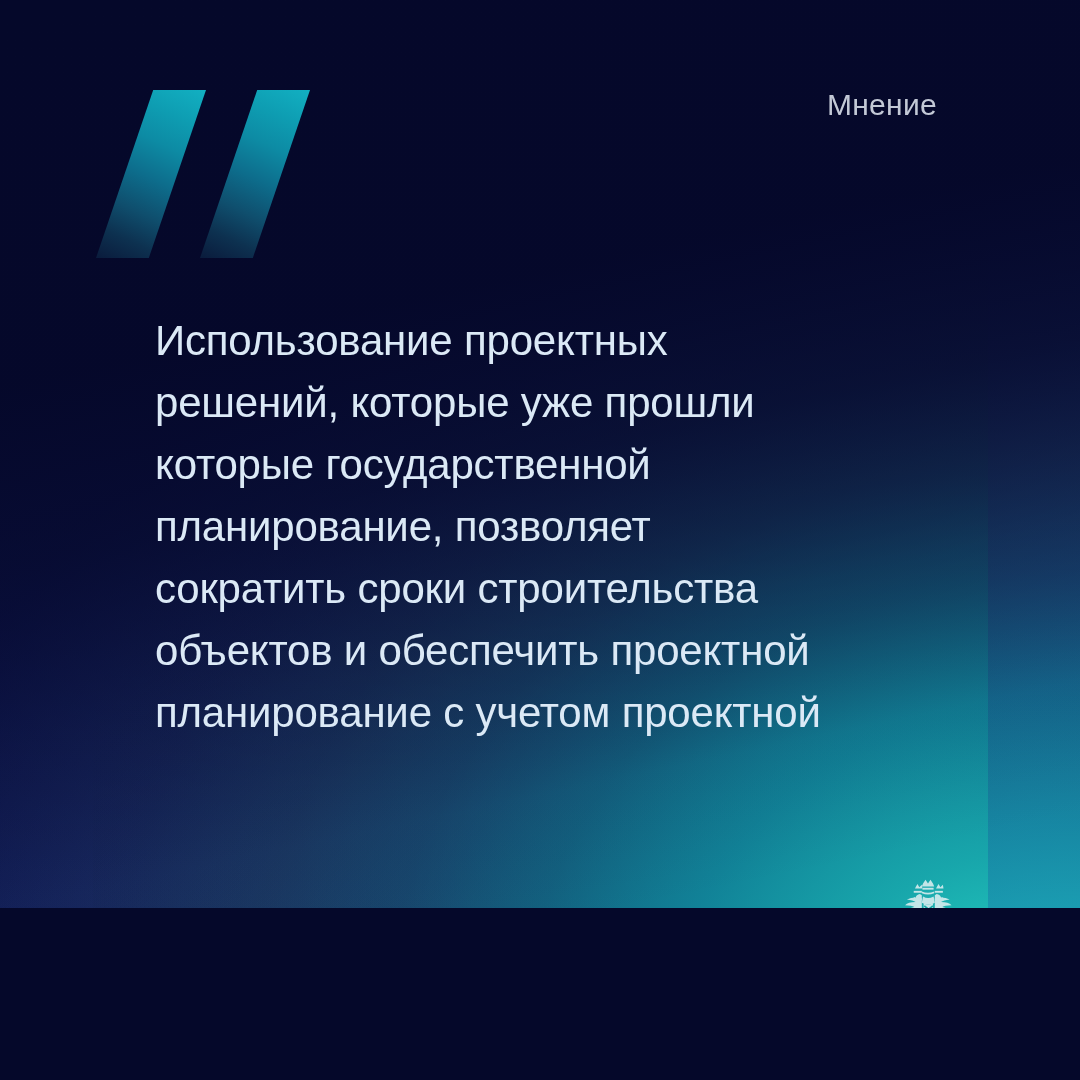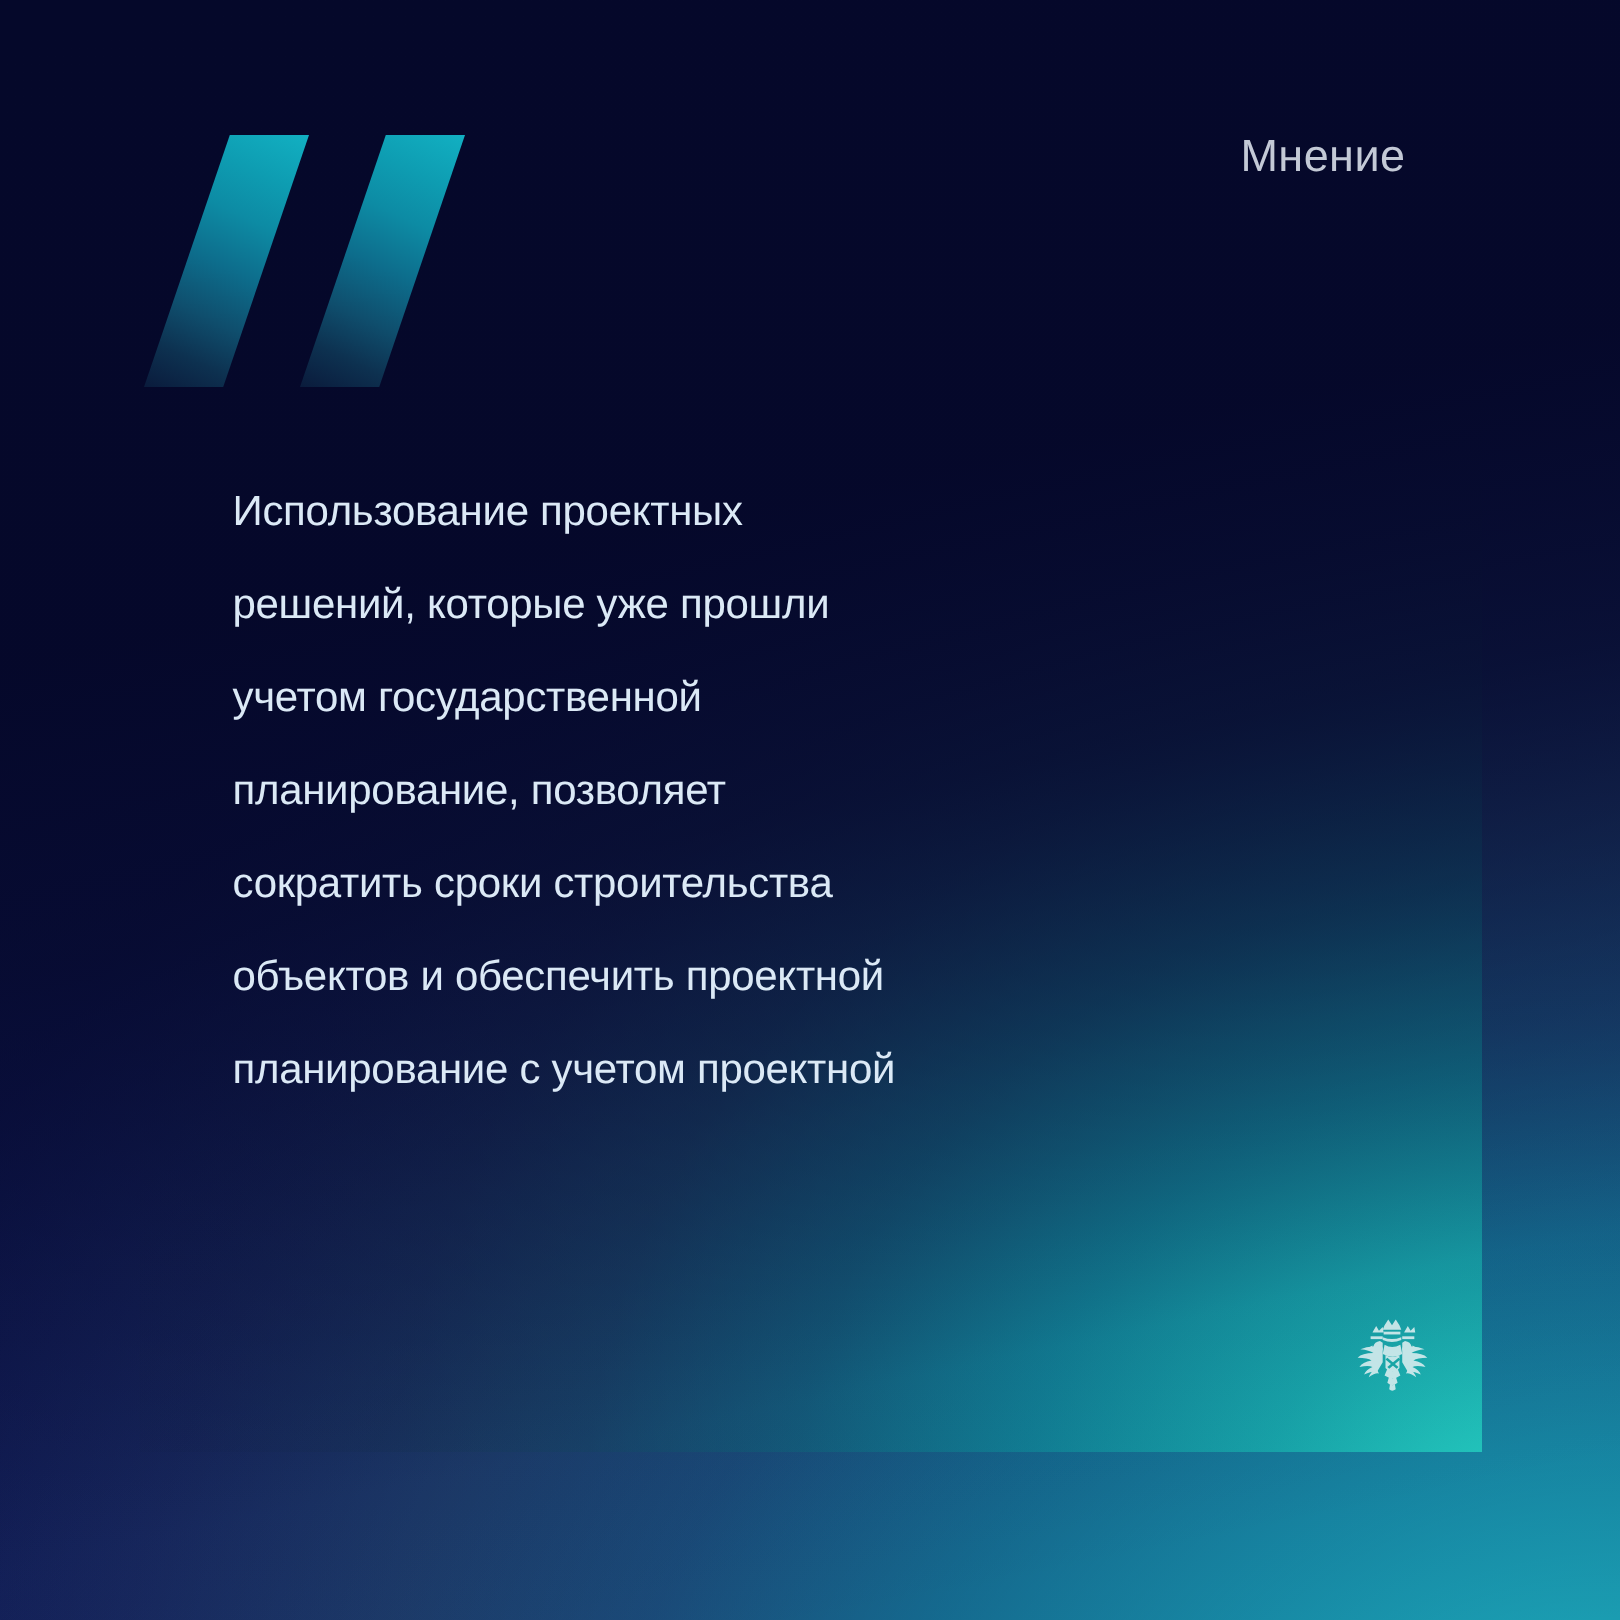--- a/index.html
+++ b/index.html
@@ -3,21 +3,21 @@
 <meta charset="utf-8">
 <style>
   html, body {
     margin: 0;
     padding: 0;
     background: #05082a;
   }
   #canvas {
     position: relative;
     width: 1080px;
-    height: 1080px;
+    height: 908px;
     overflow: hidden;
     font-family: "Liberation Sans", sans-serif;
     background-color: #080c2e;
     background-image:
       radial-gradient(115% 100% at 100% 118%, #19b6b0 0%, #13a0a6 13%, #0e7f8d 27%, #0c5f73 41%, #123f59 55%, #152f47 68%, #101c3a 82%, #070a2c 100%),
       linear-gradient(160deg, #05082a 0%, #05082a 38%, #070b2d 62%, #0a1334 100%);
     background-blend-mode: screen, normal;
   }
   
   #veil {
@@ -68,21 +68,21 @@
     color: #c3c9d6;
     white-space: nowrap;
   }
 
   
   #quote-text {
     position: absolute;
     left: 155px;
     top: 310px;
     width: 810px;
-    font-size: 28px;
+    font-size: 42px;
     line-height: 62px;
     font-weight: 400;
     color: #dbe9f6;
     letter-spacing: -0.2px;
   }
   #quote-text .ln { display: block; white-space: nowrap; }
 
   
   #emblem {
     position: absolute;
@@ -106,21 +106,21 @@
   <div id="quote-mark">
     <span id="quote-bar-1" class="quote-bar"></span>
     <span id="quote-bar-2" class="quote-bar"></span>
   </div>
 
   <div id="category-label">Мнение</div>
 
   <div id="quote-text">
     <span class="ln">Использование проектных</span>
     <span class="ln">решений, которые уже прошли</span>
-    <span class="ln">учетом государственной</span>
+    <span class="ln">которые государственной</span>
     <span class="ln">планирование, позволяет</span>
     <span class="ln">сократить сроки строительства</span>
     <span class="ln">объектов и обеспечить проектной</span>
     <span class="ln">планирование с учетом проектной</span>
   </div>
 
   <div id="emblem">
     <svg viewBox="0 0 100 100" xmlns="http://www.w3.org/2000/svg" aria-hidden="true">
       <g fill="#dbeef0">
 

